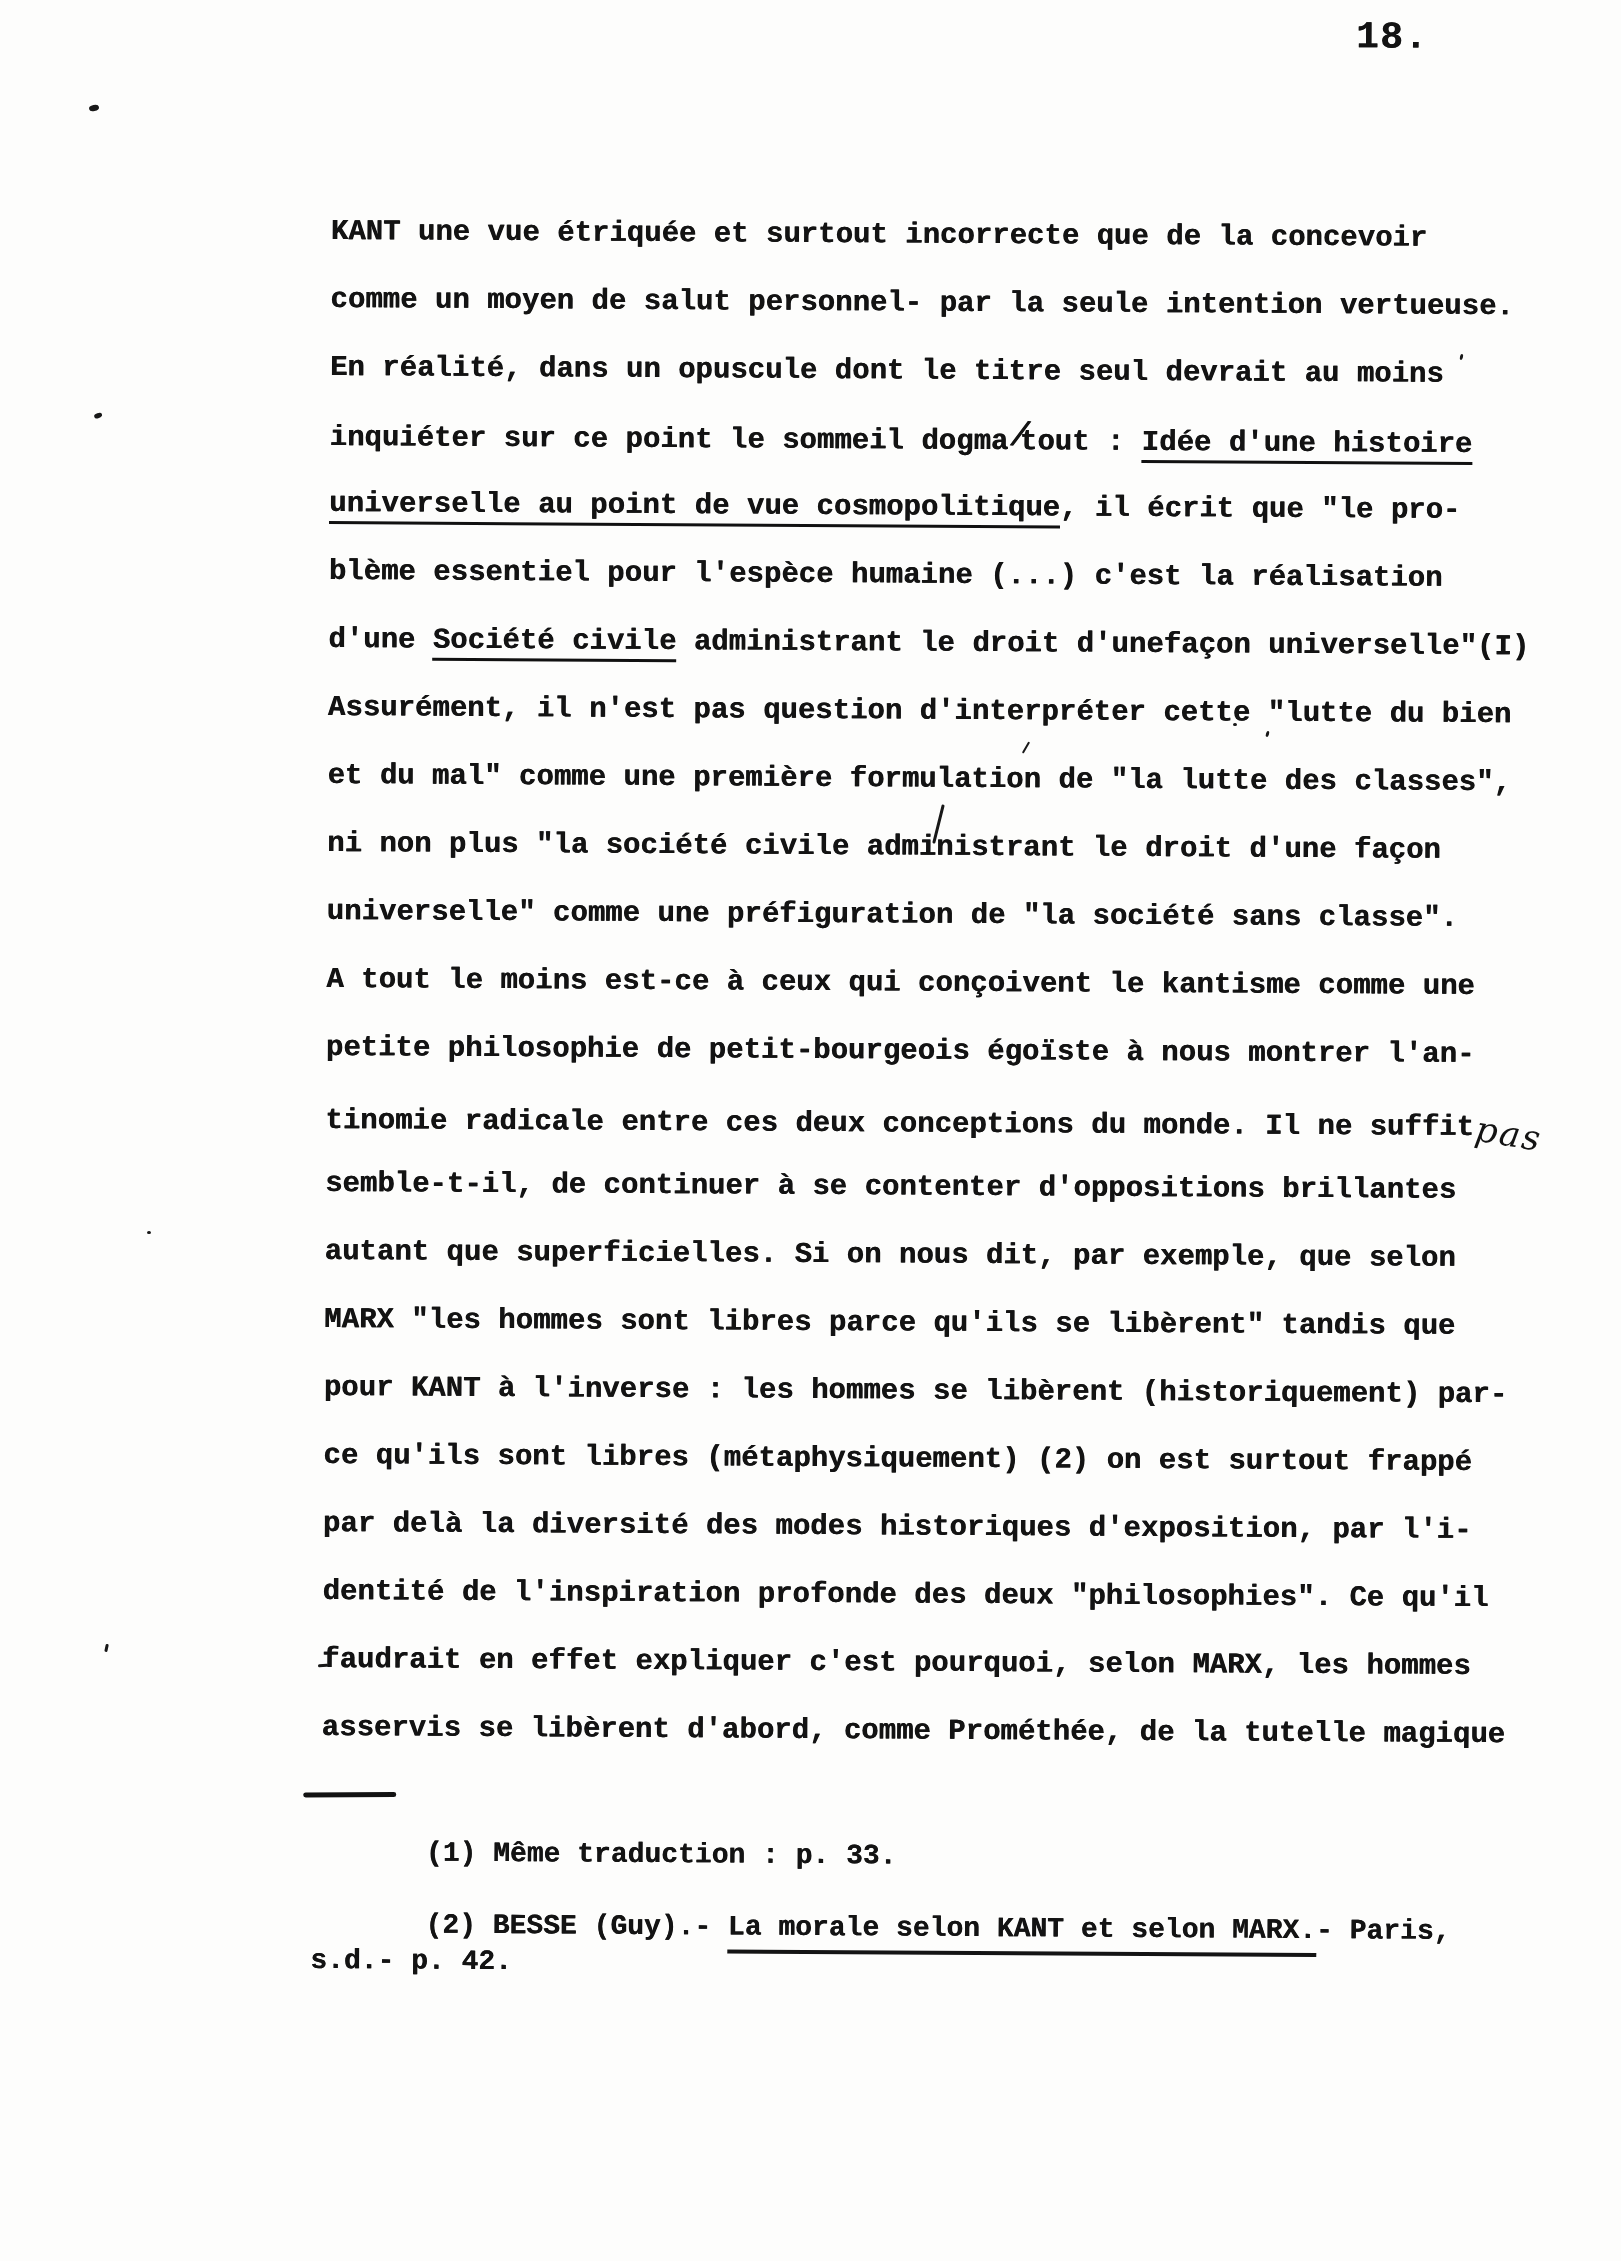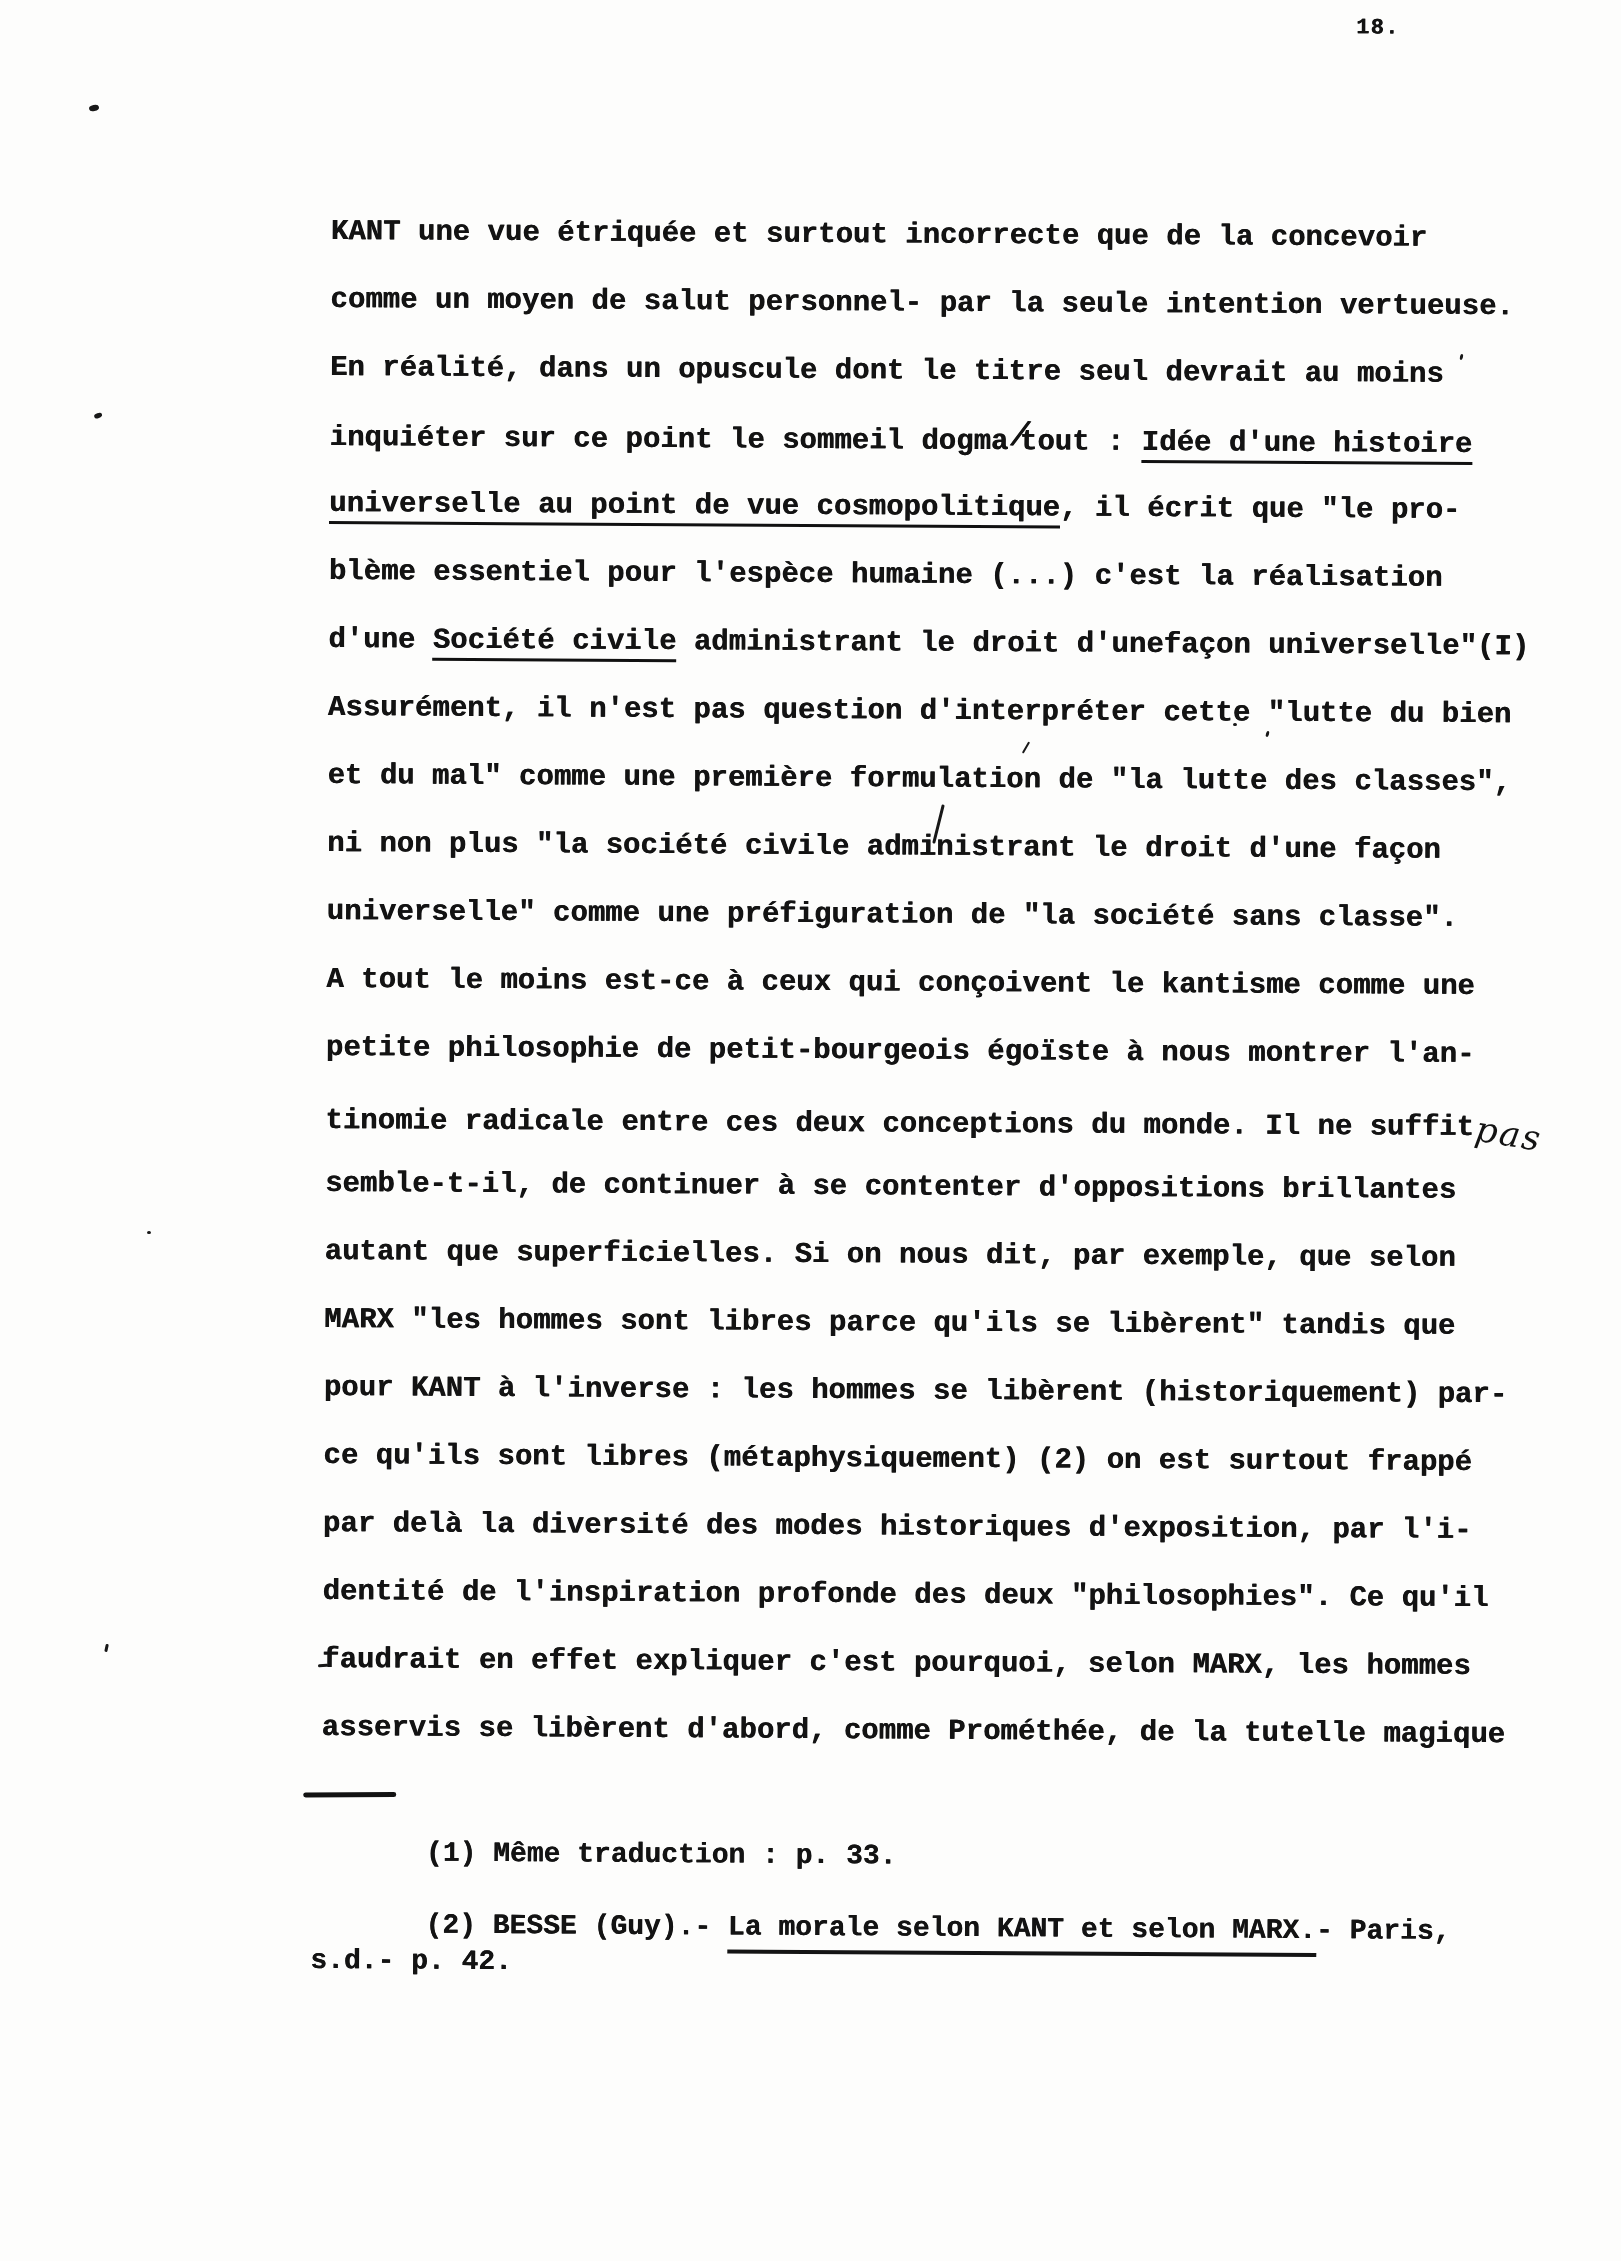--- a/index.html
+++ b/index.html
@@ -8,21 +8,21 @@
     background:#fdfdfc;
     font-family:"Liberation Mono","DejaVu Sans Mono",monospace;
     color:#131313;
     position:relative;
     overflow:hidden;
   }
   .sheet{position:absolute;inset:0;}
   .tilt{position:absolute;inset:0;transform:rotate(0.35deg);transform-origin:50% 45%;}
   .page-number{
     position:absolute;left:1350px;top:11.6px;
-    font-size:22px;font-weight:700;letter-spacing:1.3px;
+    font-size:38px;font-weight:700;letter-spacing:1.3px;
     text-shadow:0.4px 0 currentColor;
     white-space:pre;
   }
   .content{
     position:absolute;left:326px;top:201px;width:1265px;
     font-size:29px;font-weight:700;
     text-shadow:0.5px 0 currentColor;
   }
   .line{height:68px;line-height:68px;white-space:pre;}
   .u{border-bottom:3.9px solid #111;padding-bottom:0.6px;}

